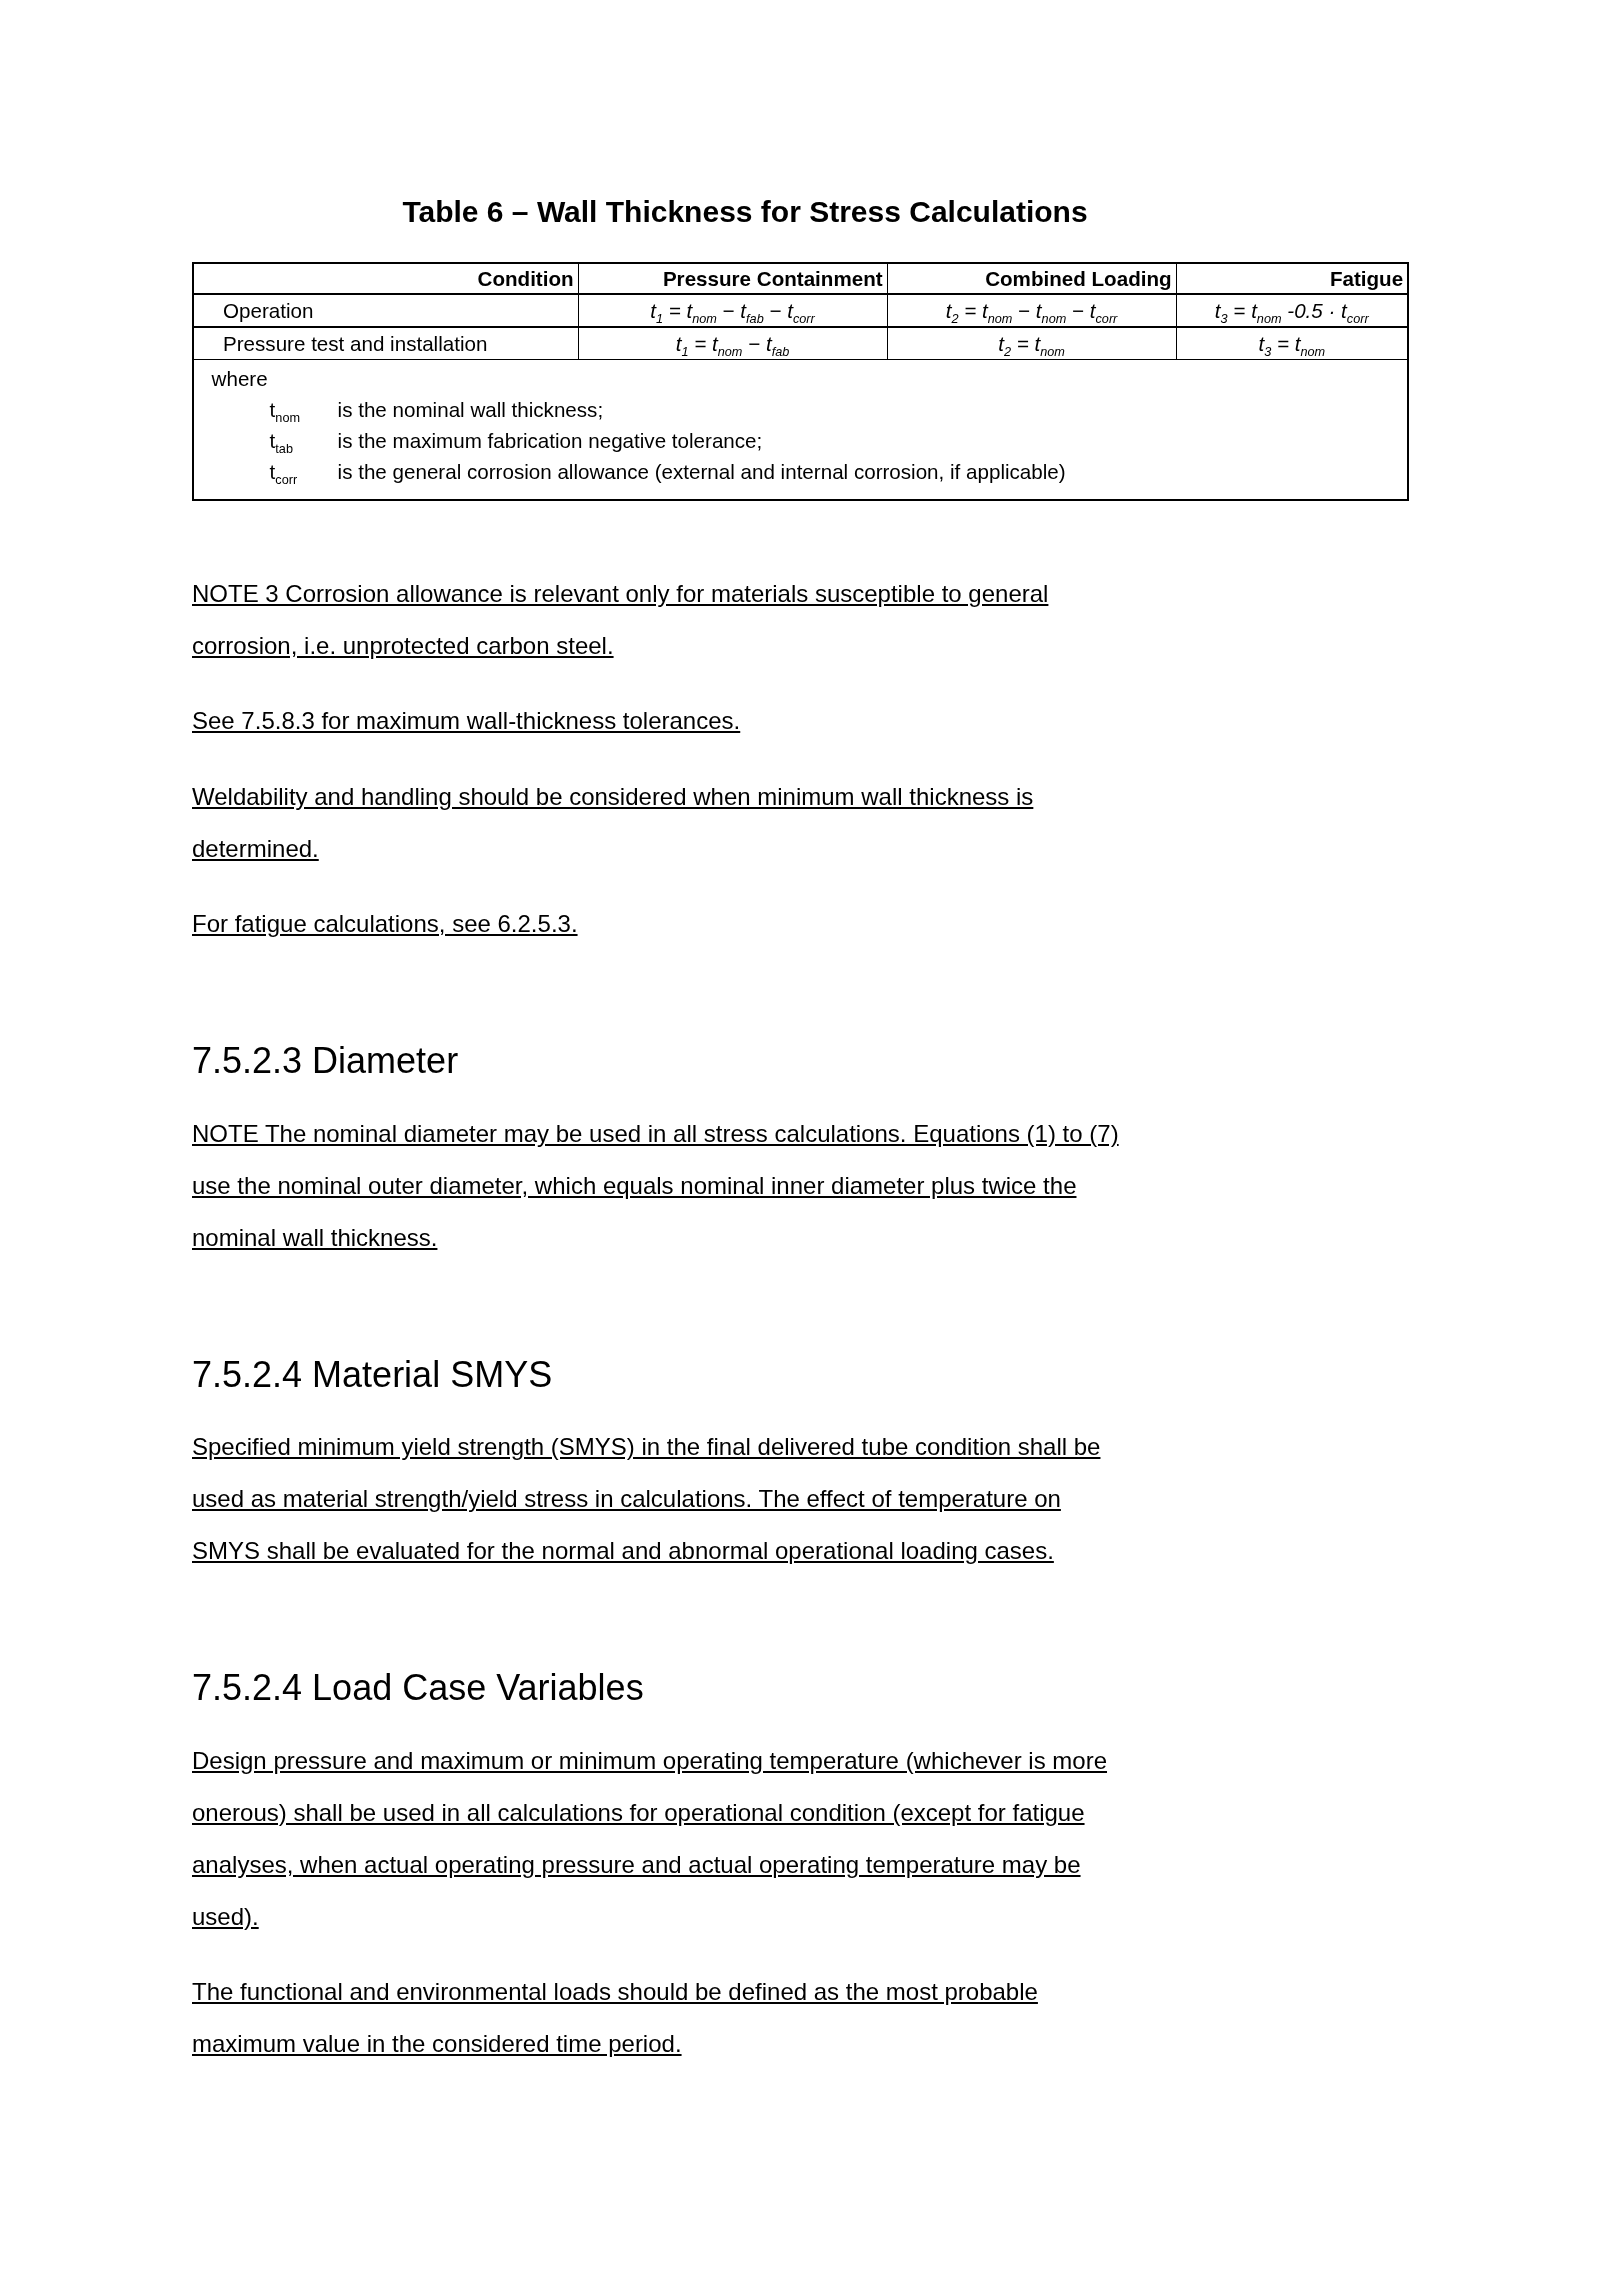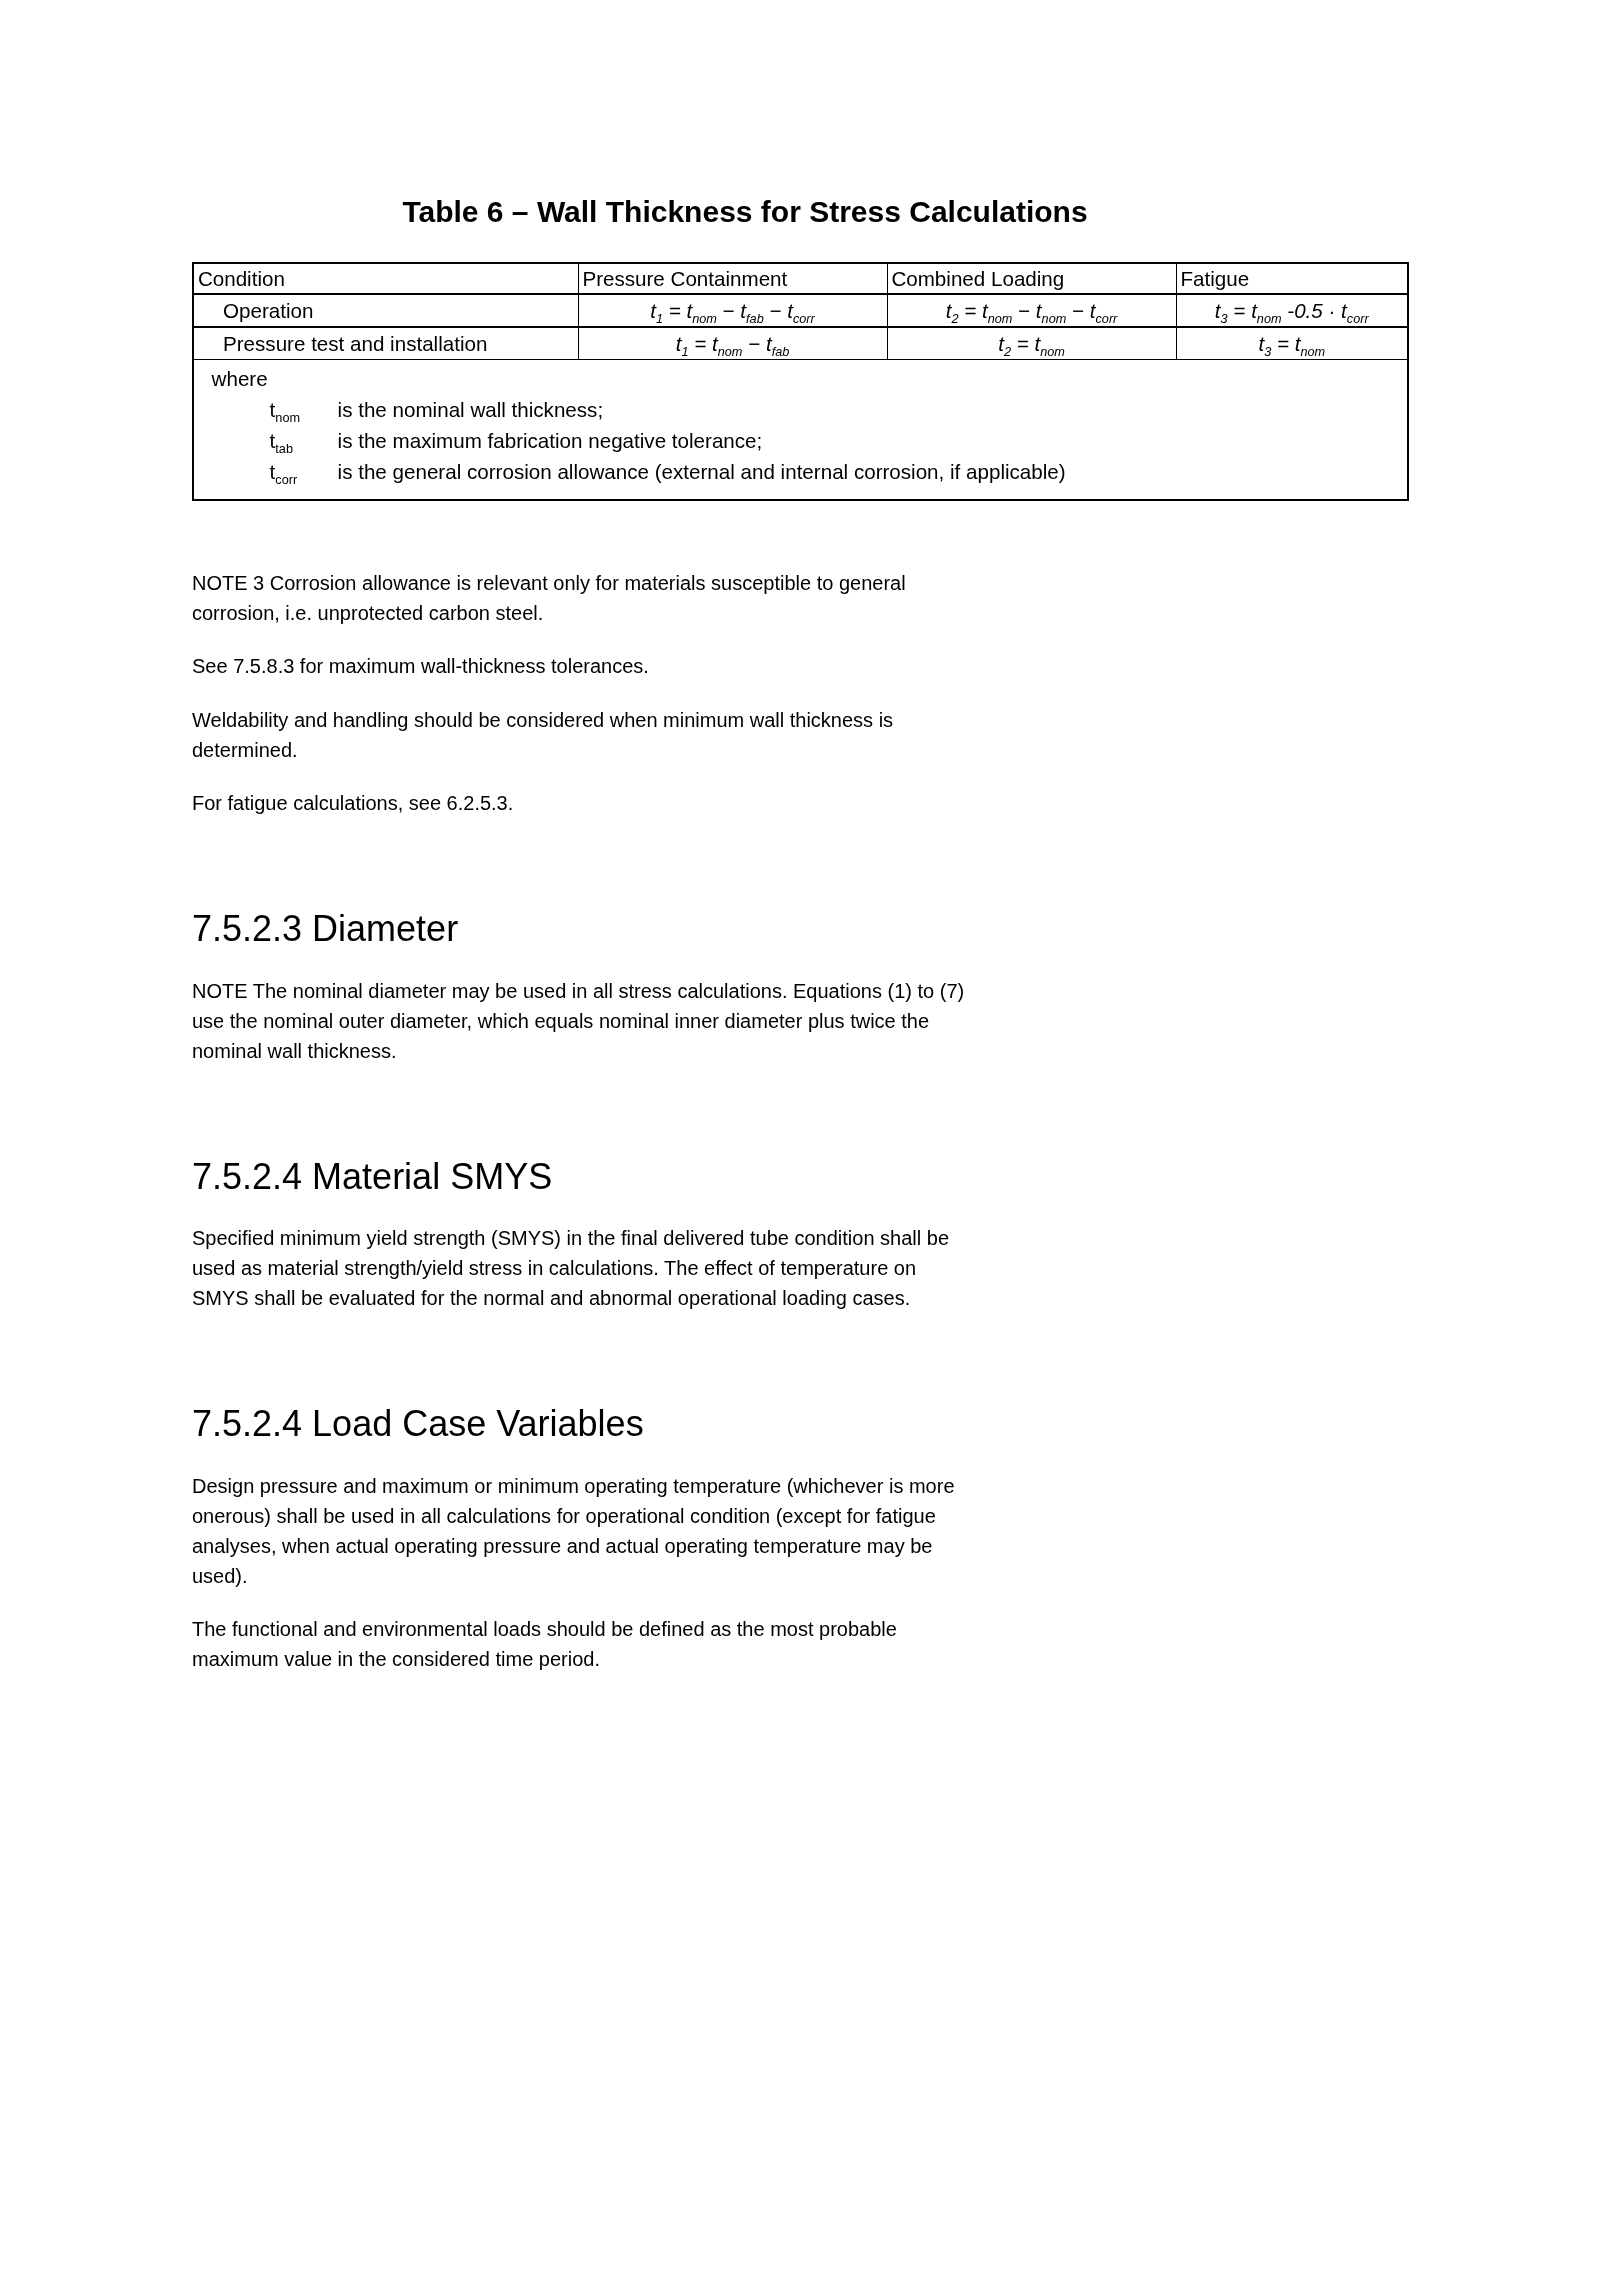--- a/index.html
+++ b/index.html
@@ -35,22 +35,22 @@
   }
   table.wt-table, table.wt-table tr, table.wt-table td, table.wt-table th {
     border-color: #000;
   }
   .wt-table {
     border: 2px solid #000;
   }
   .wt-table th {
     border: 1px solid #000;
     border-bottom: 2.9px solid #000;
-    font-weight: 400;
-    text-align: left;
+    font-weight: 700;
+    text-align: right;
     height: 29px;
     padding: 0 3.9px;
     line-height: 29px;
     overflow: hidden;
   }
   .wt-table td {
     border: 1px solid #000;
     height: 31px;
     padding: 0 3.9px;
     line-height: 31px;
@@ -85,24 +85,25 @@
   .wterm {
     width: 68px;
     flex: none;
   }
   .wtext { flex: 1; }
   .content {
     margin-top: 67px;
     width: 1237px;
   }
   .content p {
-    font-size: 20px;
-    line-height: 30px;
+    font-size: 24px;
+    line-height: 52px;
     margin: 0 0 23.5px 0;
     white-space: pre-line;
+    text-decoration: underline;
   }
   .content h2 {
     font-size: 36px;
     font-weight: 400;
     line-height: 46px;
     margin: 88px 0 23.5px 0;
     white-space: pre-line;
   }
 </style>
 </head>

